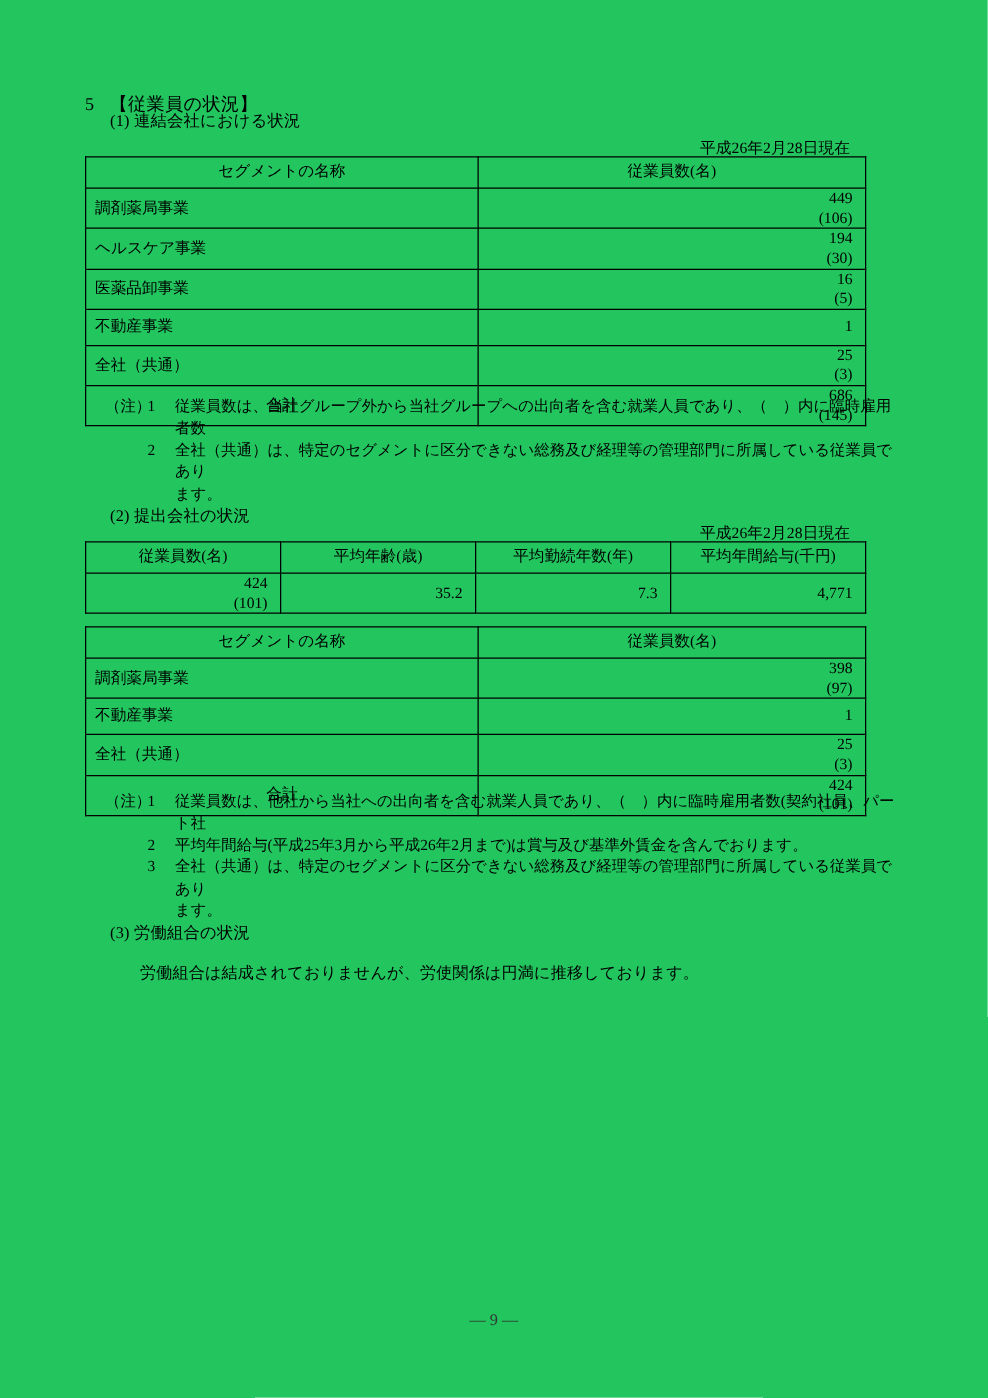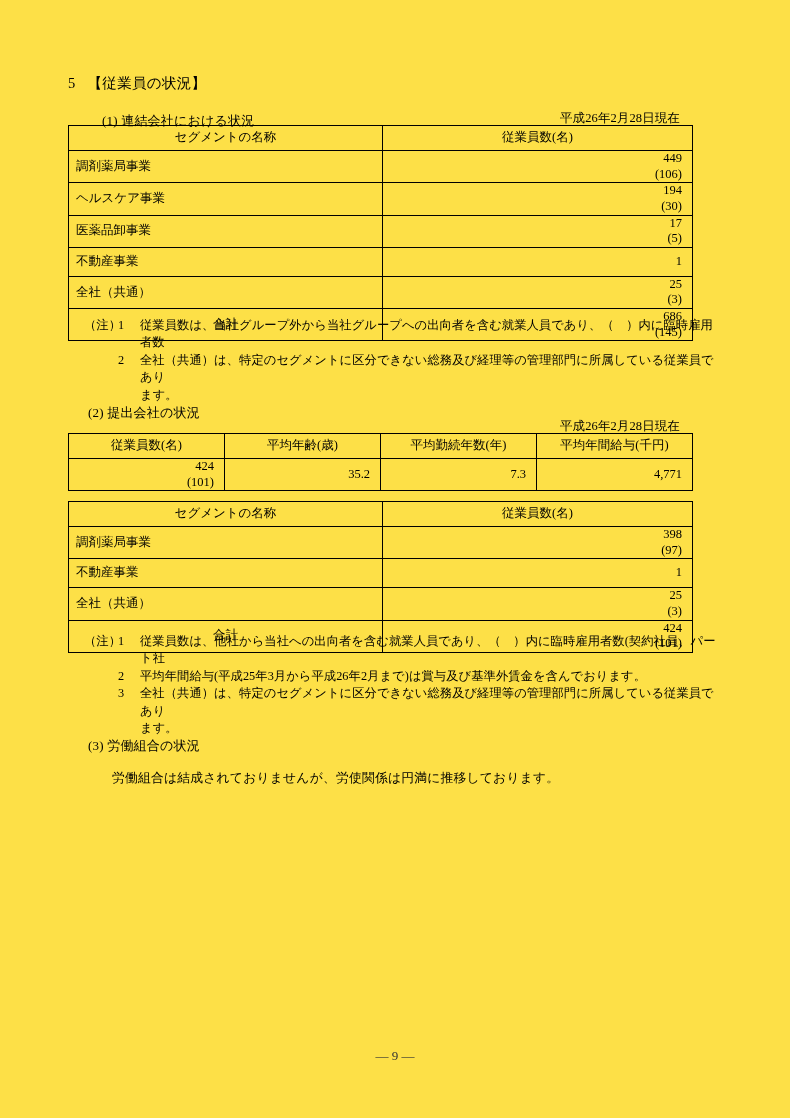--- a/index.html
+++ b/index.html
@@ -13,21 +13,21 @@
     position: relative;
     font-family: "Liberation Serif", "DejaVu Serif", serif;
     color: #000000;
     overflow: hidden;
   }
   .page {
     position: absolute;
     left: 0; top: 0;
     width: 790px;
     height: 1118px;
-    background: #fde047;
+    background: #22c55e;
   }
   
   .sec-title {
     position: absolute;
     left: 68px;
     top: 74px;
     font-size: 14.5px;
     letter-spacing: 0.3px;
     white-space: nowrap;
   }
@@ -123,21 +123,21 @@
 </style>
 </head>
 <body>
 
 <div class="page">
 
   <div class="sec-title">
     <span class="num">5</span><span>【従業員の状況】</span>
   </div>
 
-  <div class="subsec" style="left:88px; top:112px;margin-left:14px;">(1) 連結会社における状況</div>
+  <div class="subsec" style="left:88px; top:88px;">(1) 連結会社における状況</div>
   <div class="asof" style="left:560px; top:110px;">平成26年2月28日現在</div>
 
   <table class="doc" id="t1" style="left:68px; top:125px; width:624px;">
     <colgroup>
         <col style="width:314px">
         <col style="width:310px">
       </colgroup>
     <tbody>
       <tr>
         <td class="hdr">セグメントの名称</td>
@@ -153,21 +153,21 @@
       <tr>
         <td class="lbl" style="height:28px">ヘルスケア事業</td>
         <td class="val">
           <span class="main">194</span>
           <span class="paren">(30)</span>
         </td>
       </tr>
       <tr>
         <td class="lbl" style="height:28px">医薬品卸事業</td>
         <td class="val">
-          <span class="main">17</span>
+          <span class="main">16</span>
           <span class="paren">(5)</span>
         </td>
       </tr>
       <tr>
         <td class="lbl" style="height:28px">不動産事業</td>
         <td class="val">
           <span class="main">1</span>
         </td>
       </tr>
       <tr>

